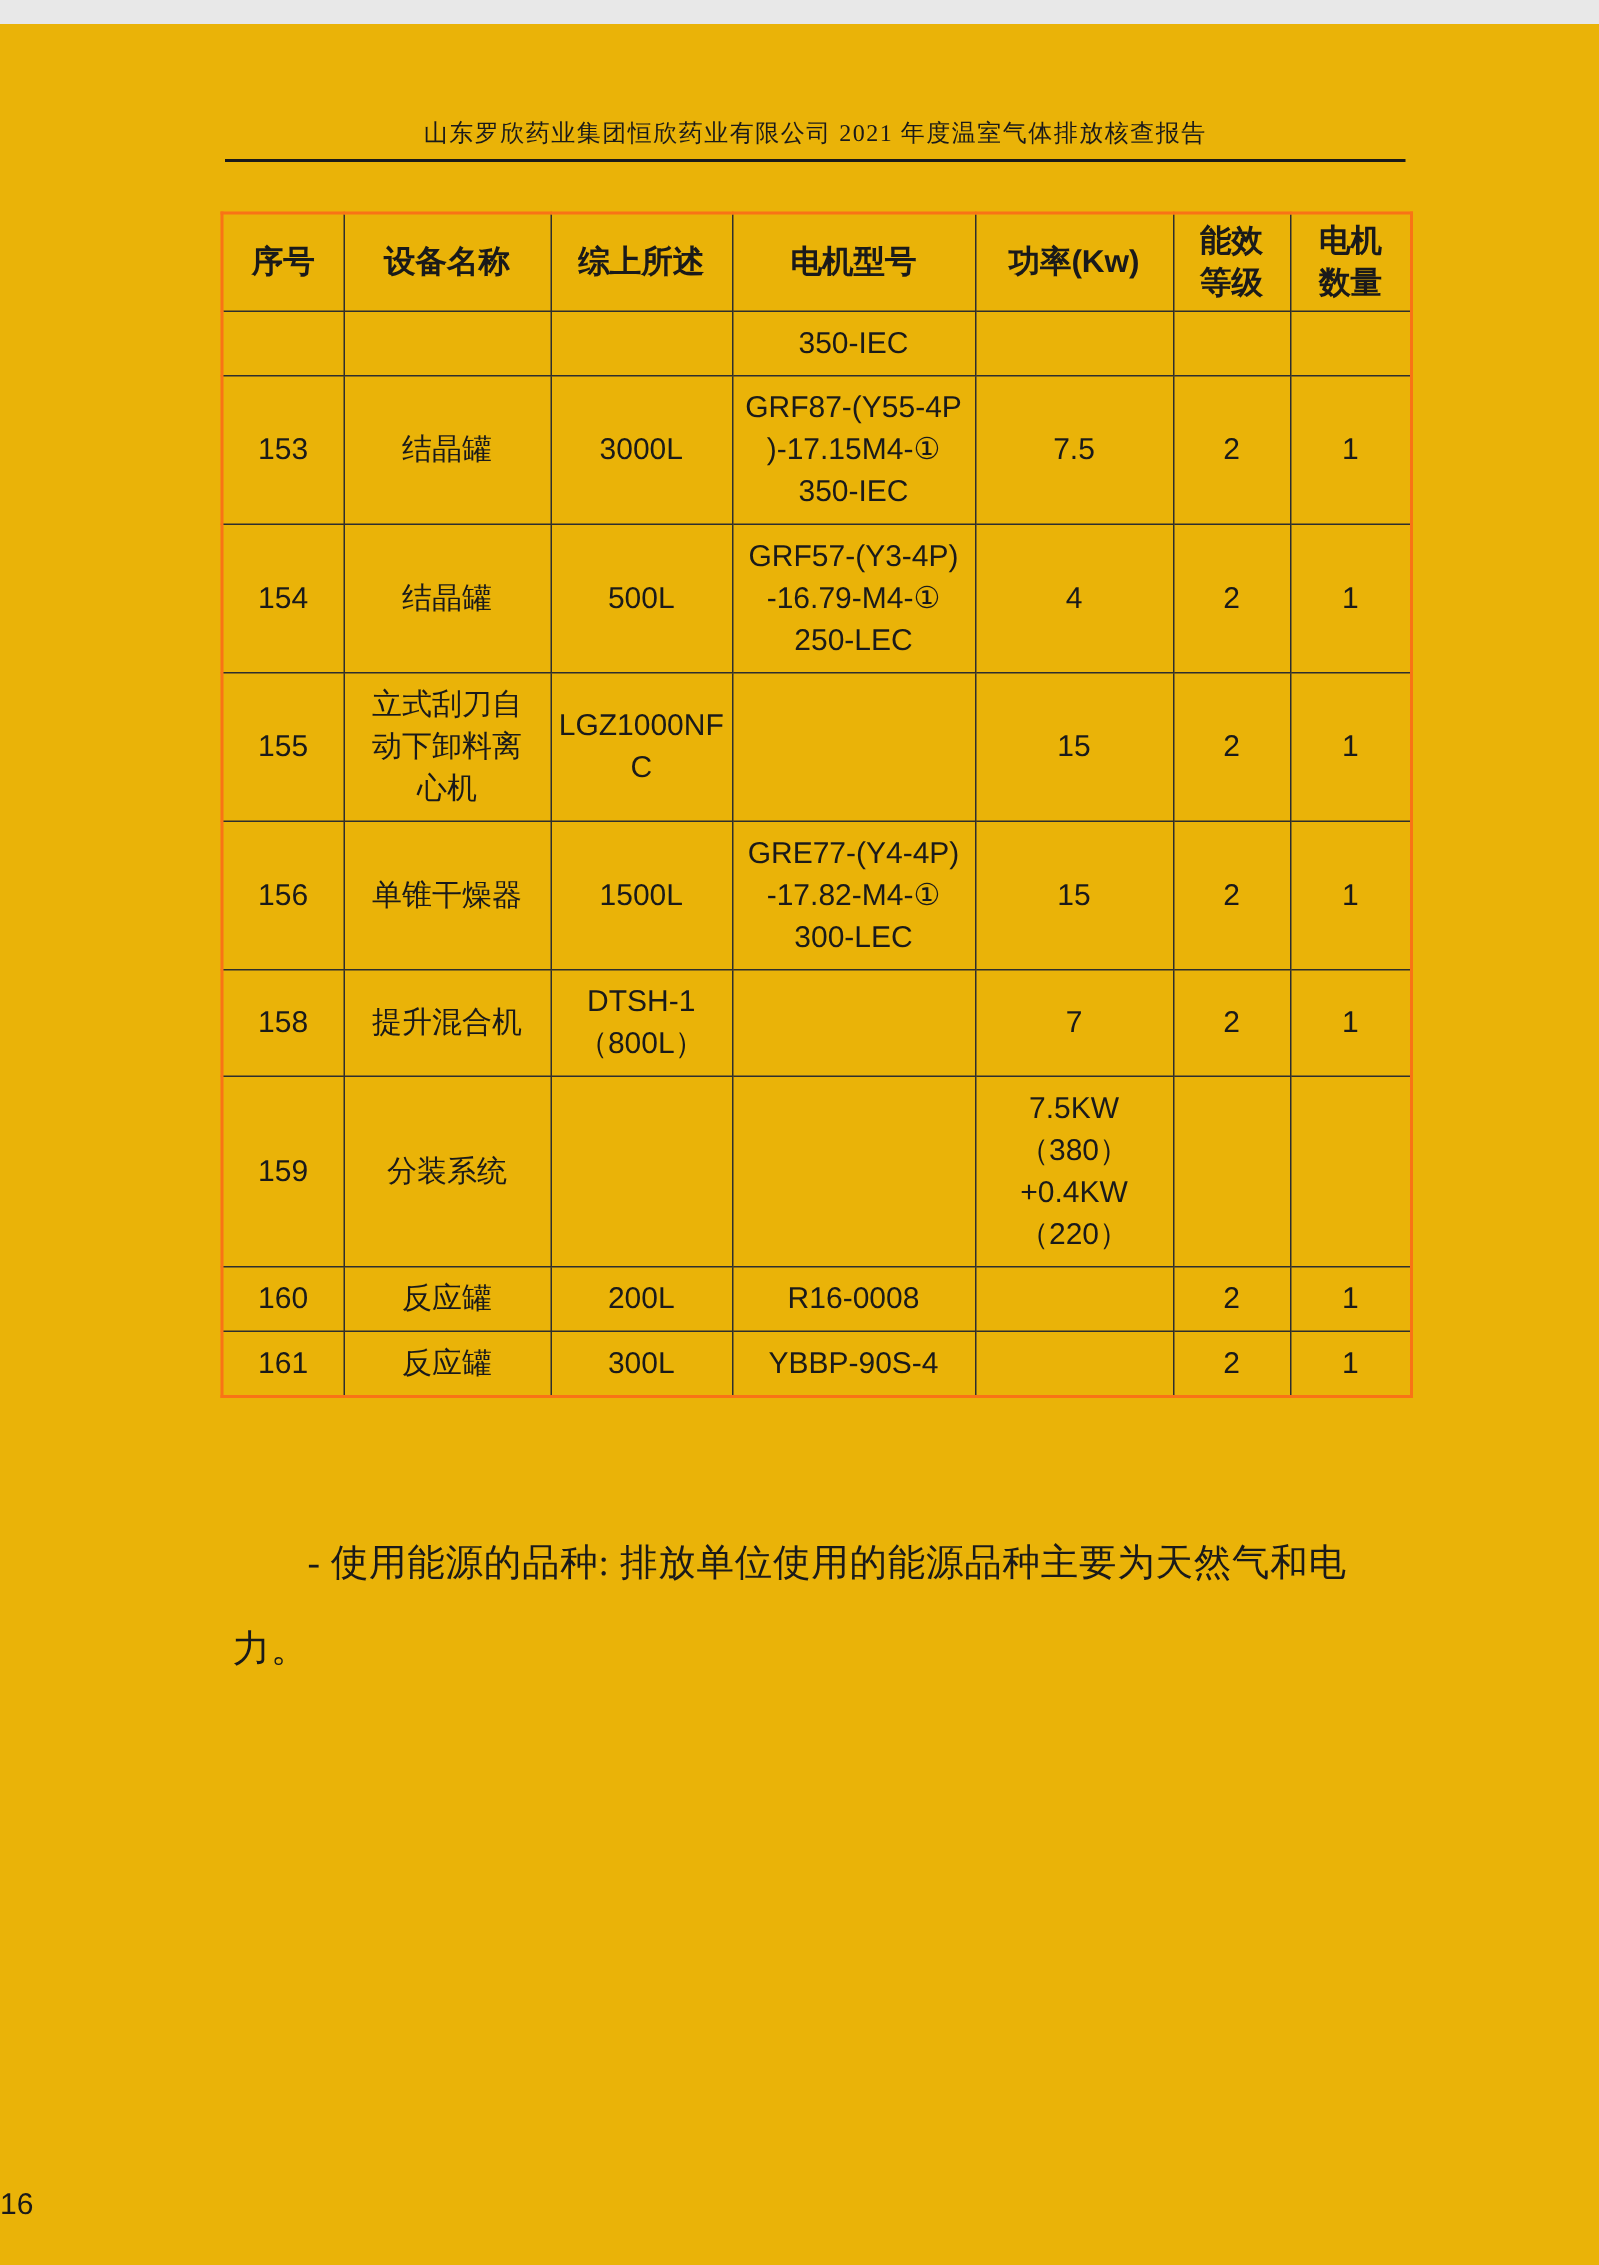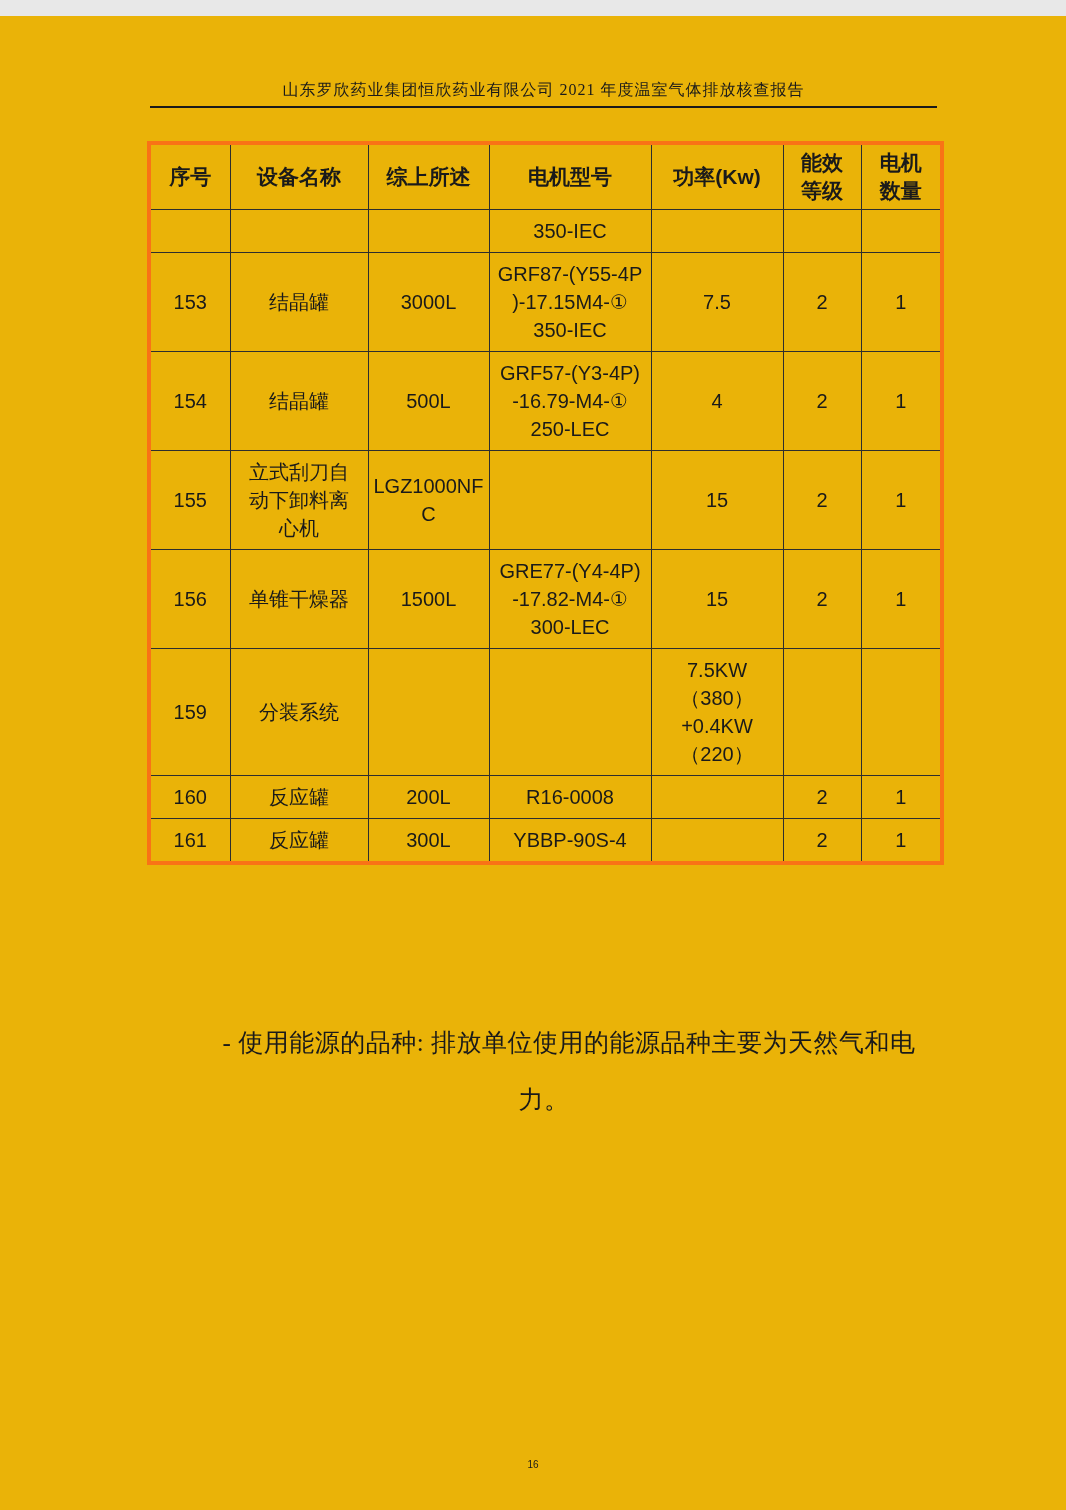--- a/index.html
+++ b/index.html
@@ -26,21 +26,21 @@
     margin-top:4px;
     height:2px;
     background:#1a1a1a;
   }
   table.equip{
     position:absolute;
     top:125px;left:147px;
     width:793px;
     border-collapse:collapse;
     table-layout:fixed;
-    border:4px solid #f97316;
+    border:2px solid #f97316;
     font-family:"Liberation Sans","DejaVu Sans",sans-serif;
   }
   table.equip th, table.equip td{
     border:1px solid #2e2e2e;
     text-align:center;
     vertical-align:middle;
     white-space:pre-line;
     overflow:hidden;
   }
   table.equip th{
@@ -58,28 +58,27 @@
     position:absolute;
     top:998px;left:155px;width:778px;
   }
   .body-text p{
     margin:0;
     font-size:25px;
     line-height:57px;
     text-indent:2em;
     white-space:pre-line;
     letter-spacing:0.5px;
-    text-align:center;
   }
   .page-number{
     position:absolute;
     top:1443px;left:0;width:100%;
-    text-align:center;
+    text-align:left;
     font-family:"Liberation Sans","DejaVu Sans",sans-serif;
-    font-size:10px;
+    font-size:20px;
     color:#1a1a1a;
   }
 </style>
 </head>
 <body>
 
 <div class="page">
 
   <div class="doc-header">
     <div class="doc-header-title">山东罗欣药业集团恒欣药业有限公司 2021 年度温室气体排放核查报告</div>
@@ -158,20 +157,30 @@
           <td>单锥干燥器</td>
           <td>1500L</td>
           <td>GRE77-(Y4-4P)
 -17.82-M4-①
 300-LEC</td>
           <td>15</td>
           <td>2</td>
           <td>1</td>
         </tr>
         <tr>
+          <td>158</td>
+          <td>提升混合机</td>
+          <td>DTSH-1
+（800L）</td>
+          <td></td>
+          <td>7</td>
+          <td>2</td>
+          <td>1</td>
+        </tr>
+        <tr>
           <td>159</td>
           <td>分装系统</td>
           <td></td>
           <td></td>
           <td>7.5KW
 （380）
 +0.4KW
 （220）</td>
           <td></td>
           <td></td>

